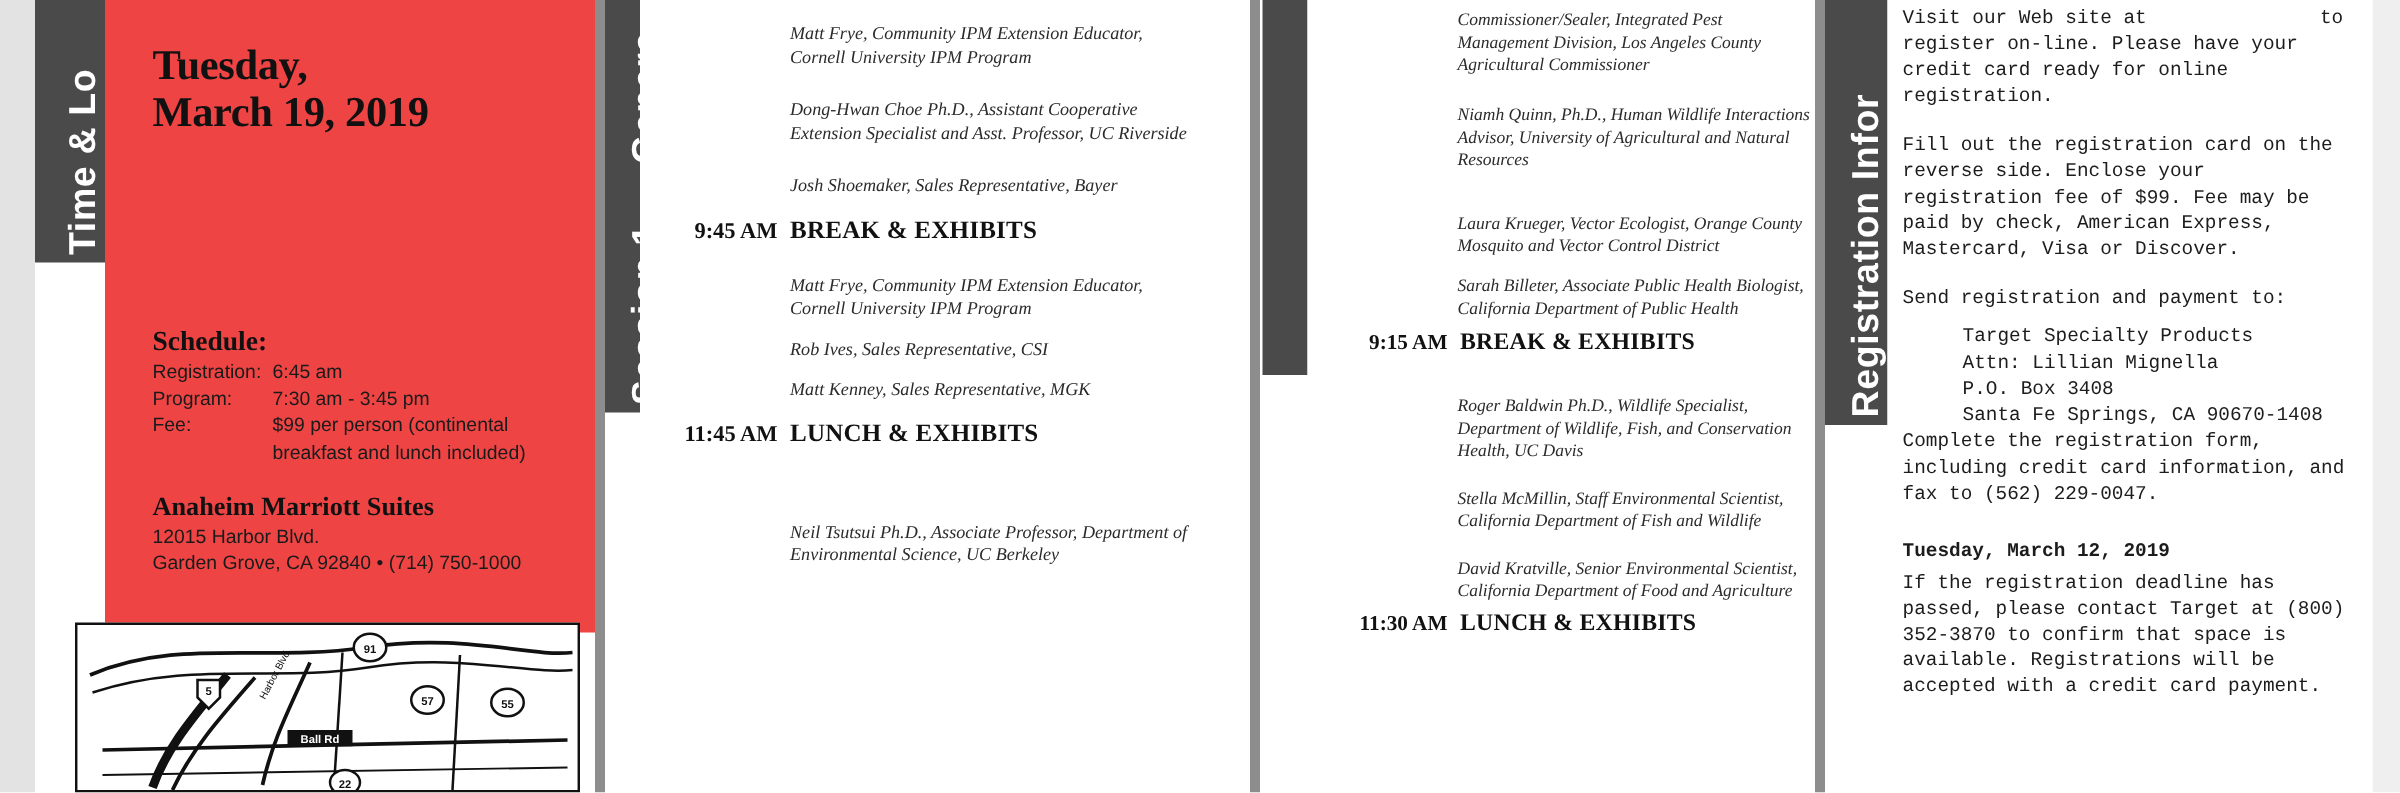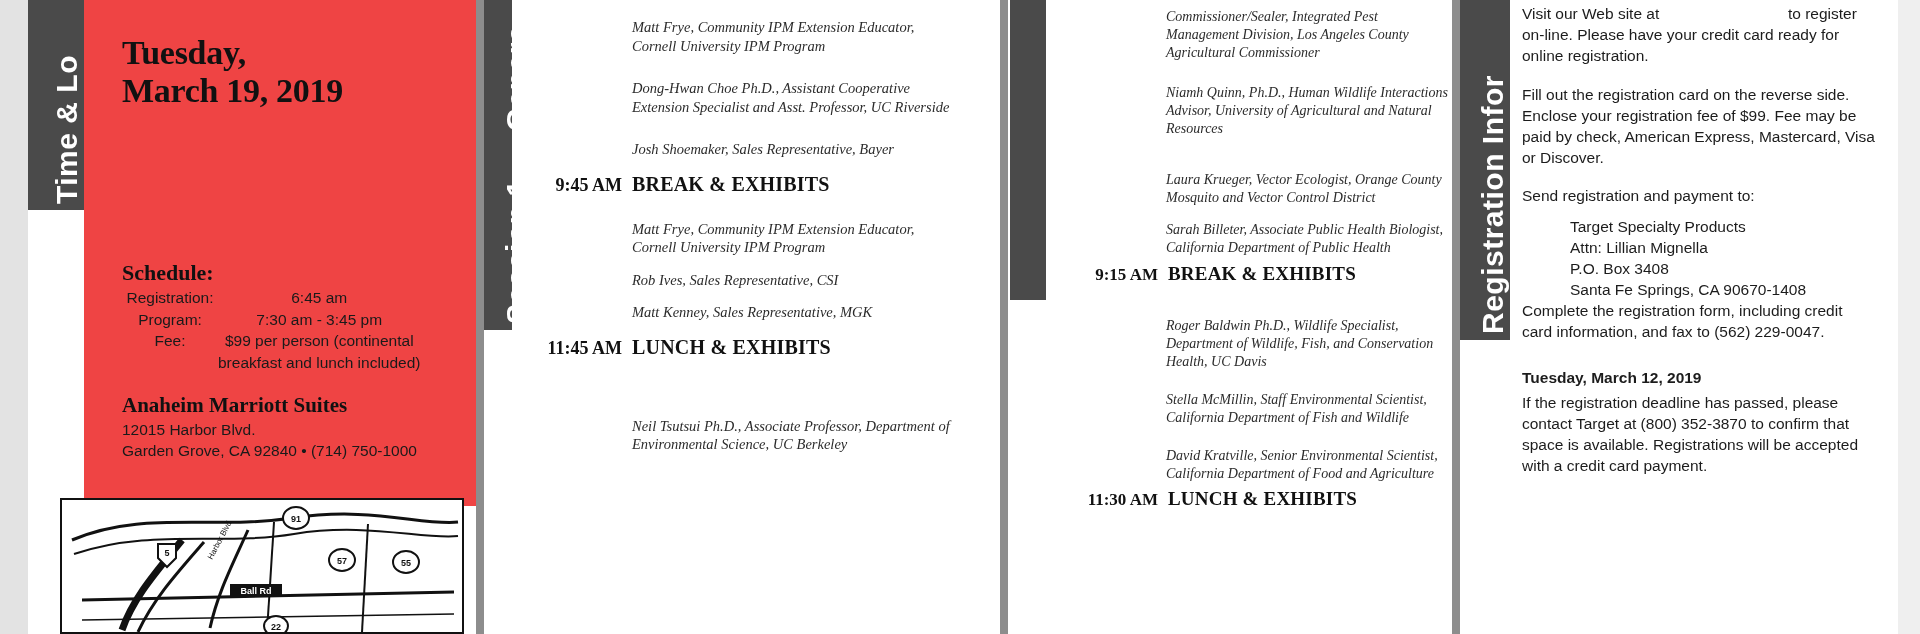--- a/index.html
+++ b/index.html
@@ -108,21 +108,21 @@
     margin: 150px 0 2px 22px;
   }
   .sched-table {
     margin-left: 22px;
     font-family: "Liberation Sans", sans-serif;
     font-size: 15.5px;
     color: #1a1a1a;
     line-height: 1.33;
     border-collapse: collapse;
   }
-  .sched-table td { vertical-align: top; padding: 0 0 1px 0; text-align: center; }
+  .sched-table td { vertical-align: top; padding: 0 0 1px 0; }
   .sched-table td.lbl { width: 96px; }
   .venue-name {
     font-family: "Liberation Serif", serif;
     font-weight: bold;
     font-size: 21px;
     color: #111;
     margin: 18px 0 2px 22px;
   }
   .venue-lines {
     font-family: "Liberation Sans", sans-serif;
@@ -190,21 +190,21 @@
   .spacer-sm { height: 10px; }
 
   
   #panel-reg {
     position: absolute;
     left: 1510px; top: 0;
     width: 388px; height: 634px;
     background: #ffffff;
     padding: 4px 22px 0 12px;
     box-sizing: border-box;
-    font-family: Liberation Sans, sans-serif;
+    font-family: Liberation Mono, monospace;
     color: #1c1c1c;
   }
   .reg-p {
     font-size: 15.5px;
     line-height: 1.35;
     margin: 0 0 18px 0;
   }
   .reg-p.tight { margin-bottom: 10px; }
   .reg-addr {
     font-size: 15.5px;

